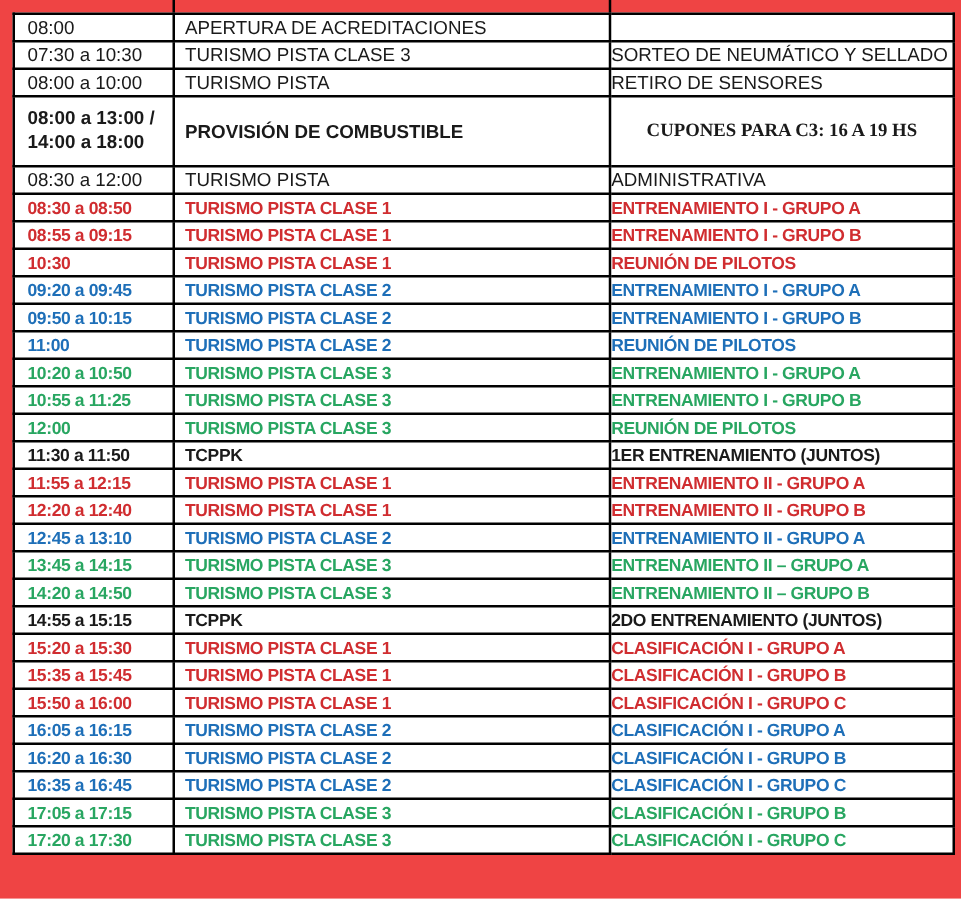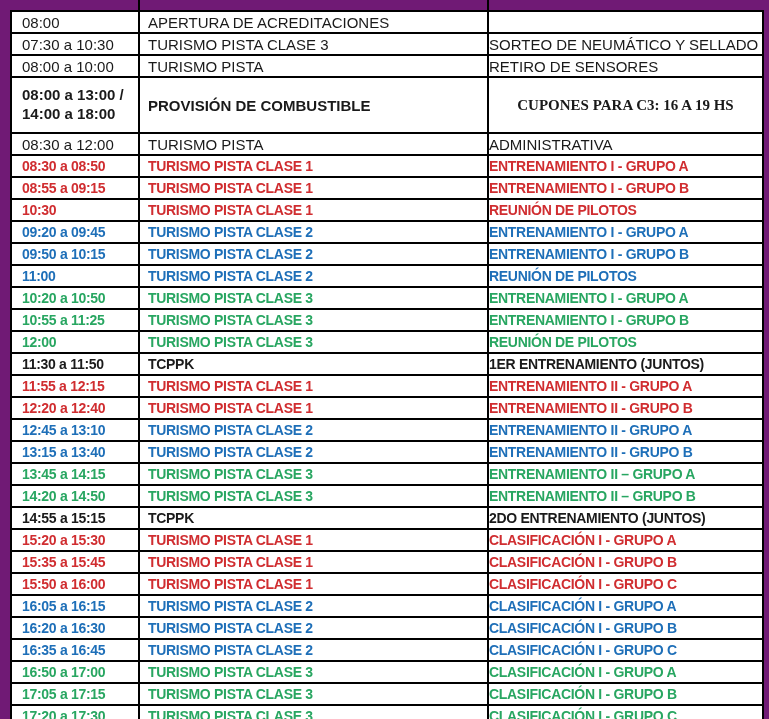--- a/index.html
+++ b/index.html
@@ -1,19 +1,19 @@
 <!DOCTYPE html>
 <html><head>
 <meta charset="utf-8">
 <style>
   html,body{margin:0;padding:0;background:#fff;}
   #canvas{
     position:relative;
     width:769px;height:719px;
-    background:#701a75;
+    background:#ef4444;
     font-family:"Liberation Sans",sans-serif;
     overflow:hidden;
   }
   .top-stub{
     position:absolute;top:0;width:2px;height:12px;background:#000;
   }
   table.schedule{
     position:absolute;left:10px;top:10px;
     width:752px;
     border-collapse:collapse;
@@ -162,25 +162,20 @@
         <tr class="v-cond c-red">
           <td class="col-time">12:20 a 12:40</td>
           <td class="col-event">TURISMO PISTA CLASE 1</td>
           <td class="col-detail">ENTRENAMIENTO II - GRUPO B</td>
         </tr>
         <tr class="v-cond c-blue">
           <td class="col-time">12:45 a 13:10</td>
           <td class="col-event">TURISMO PISTA CLASE 2</td>
           <td class="col-detail">ENTRENAMIENTO II - GRUPO A</td>
         </tr>
-        <tr class="v-cond c-blue">
-          <td class="col-time">13:15 a 13:40</td>
-          <td class="col-event">TURISMO PISTA CLASE 2</td>
-          <td class="col-detail">ENTRENAMIENTO II - GRUPO B</td>
-        </tr>
         <tr class="v-cond c-green">
           <td class="col-time">13:45 a 14:15</td>
           <td class="col-event">TURISMO PISTA CLASE 3</td>
           <td class="col-detail">ENTRENAMIENTO II – GRUPO A</td>
         </tr>
         <tr class="v-cond c-green">
           <td class="col-time">14:20 a 14:50</td>
           <td class="col-event">TURISMO PISTA CLASE 3</td>
           <td class="col-detail">ENTRENAMIENTO II – GRUPO B</td>
         </tr>
@@ -211,25 +206,20 @@
         </tr>
         <tr class="v-cond c-blue">
           <td class="col-time">16:20 a 16:30</td>
           <td class="col-event">TURISMO PISTA CLASE 2</td>
           <td class="col-detail">CLASIFICACIÓN I - GRUPO B</td>
         </tr>
         <tr class="v-cond c-blue">
           <td class="col-time">16:35 a 16:45</td>
           <td class="col-event">TURISMO PISTA CLASE 2</td>
           <td class="col-detail">CLASIFICACIÓN I - GRUPO C</td>
-        </tr>
-        <tr class="v-cond c-green">
-          <td class="col-time">16:50 a 17:00</td>
-          <td class="col-event">TURISMO PISTA CLASE 3</td>
-          <td class="col-detail">CLASIFICACIÓN I - GRUPO A</td>
         </tr>
         <tr class="v-cond c-green">
           <td class="col-time">17:05 a 17:15</td>
           <td class="col-event">TURISMO PISTA CLASE 3</td>
           <td class="col-detail">CLASIFICACIÓN I - GRUPO B</td>
         </tr>
         <tr class="v-cond c-green">
           <td class="col-time">17:20 a 17:30</td>
           <td class="col-event">TURISMO PISTA CLASE 3</td>
           <td class="col-detail">CLASIFICACIÓN I - GRUPO C</td>

